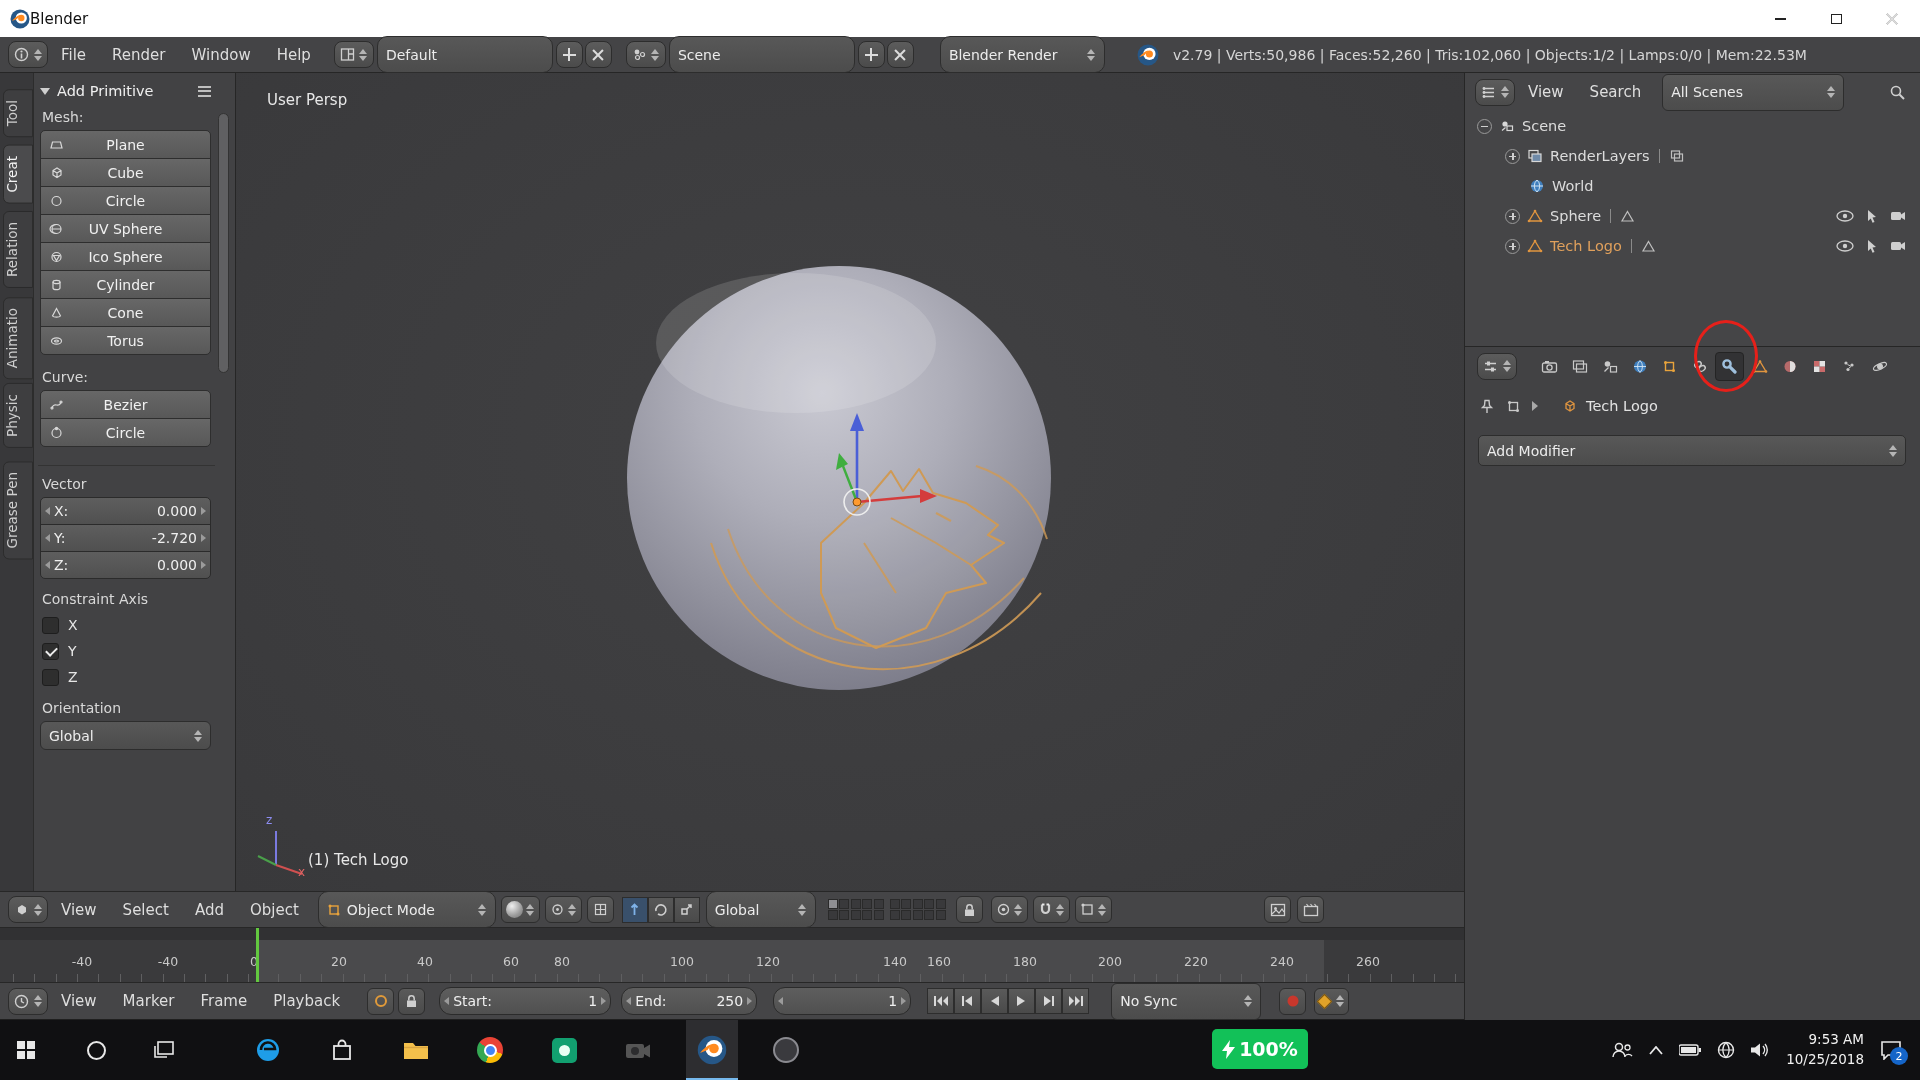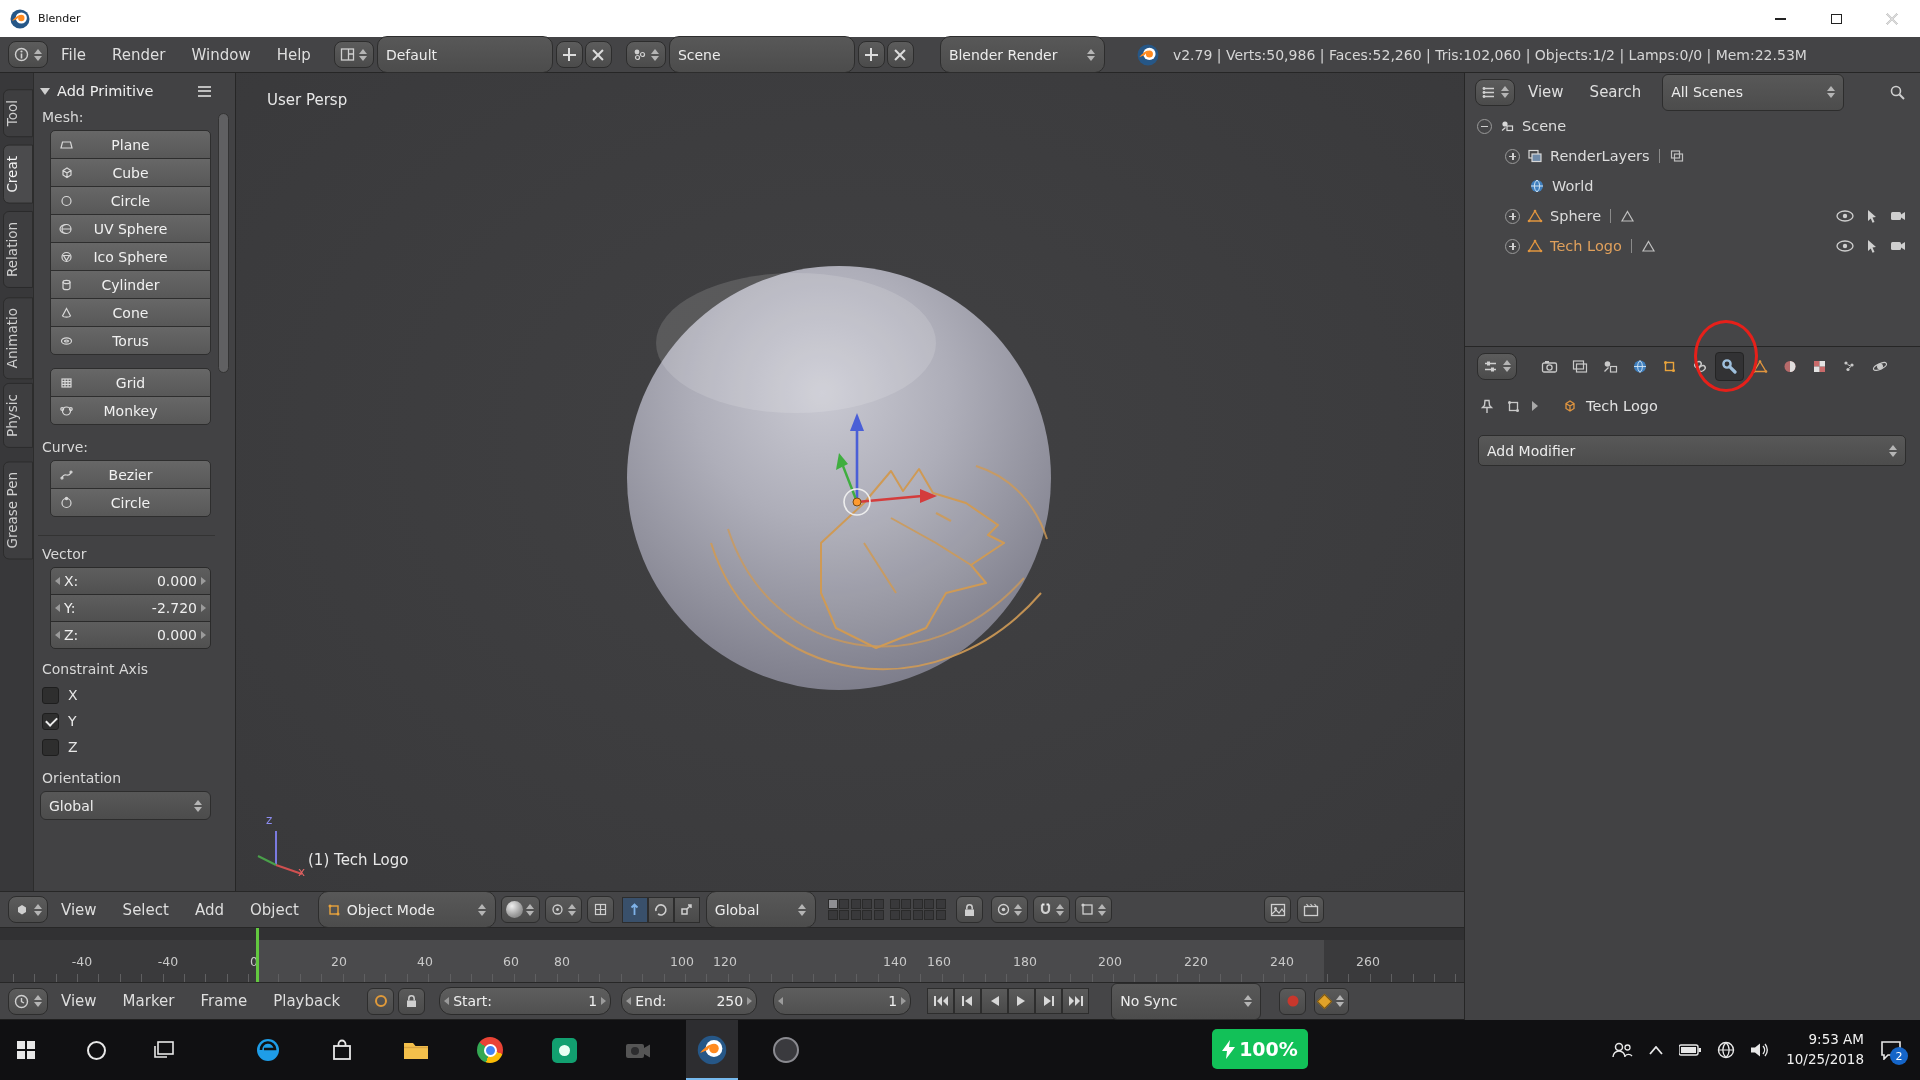--- a/index.html
+++ b/index.html
@@ -21,38 +21,38 @@
   .icbtn { height:27px; min-width:27px; background:linear-gradient(#5a5a5a,#4a4a4a); border:1px solid #2d2d2d; border-radius:6px; display:flex; align-items:center; justify-content:center; padding:0 4px; gap:3px; }
   .plus-glyph { position:relative; width:13px; height:13px; }
   .plus-glyph::before { content:""; position:absolute; left:0; right:0; top:5.5px; height:2px; background:#dcdcdc; }
   .plus-glyph::after { content:""; position:absolute; top:0; bottom:0; left:5.5px; width:2px; background:#dcdcdc; }
   .x-glyph { position:relative; width:12px; height:12px; }
   .x-glyph::before,.x-glyph::after { content:""; position:absolute; left:-1px; top:5px; width:14px; height:2px; background:#dcdcdc; }
   .x-glyph::before { transform:rotate(45deg); } .x-glyph::after { transform:rotate(-45deg); }
 
   
   #titlebar { top:0; left:0; width:1920px; height:37px; background:#ffffff; display:flex; align-items:center; color:#111; }
-  #titlebar .t { font-size:11px; margin-left:8px; }
+  #titlebar .t { font-size:15px; }
   .wbtn { width:56px; height:37px; display:flex; align-items:center; justify-content:center; }
 
   
   #infobar { top:37px; left:0; width:1920px; height:36px; background:#444446; border-bottom:1px solid #262626; display:flex; align-items:center; }
   #stats { font-size:14px; color:#d6d6d6; white-space:nowrap; margin-left:14px;text-align:center; }
 
   
   #tabsstrip { top:73px; left:0; width:34px; height:818px; background:#38383a; border-right:1px solid #2c2c2c; }
   .vtab { position:absolute; left:3px; width:30px; text-align:center; writing-mode:vertical-rl; transform:rotate(180deg); font-size:13.5px; color:#cfcfcf; padding:10px 0; background:#3e3e40; border:1px solid #2c2c2c; border-radius:0 6px 6px 0; }
   .vtab.active { background:#4b4b4d; color:#f2f2f2; }
   #toolshelf { top:73px; left:34px; width:202px; height:818px; background:#424244; border-right:1px solid #262626; padding:10px 24px 6px 6px; }
   .phead { display:flex; align-items:center; gap:7px; font-size:14.5px; color:#efefef; margin-bottom:10px; }
   .tri-d { border-left:5px solid transparent; border-right:5px solid transparent; border-top:7px solid #cfcfcf; }
   .burger { width:13px; height:11px; border-top:2px solid #bfbfbf; border-bottom:2px solid #bfbfbf; position:relative; margin-left:auto; }
   .burger::before { content:""; position:absolute; left:0; right:0; top:2.5px; height:2px; background:#bfbfbf; }
   .slabel { font-size:14px; color:#d8d8d8; margin:8px 0 5px 2px; }
-  .stack { display:flex; flex-direction:column;margin-left:10px; }
+  .stack { display:flex; flex-direction:column; }
   .stack > * { margin-top:-1px; }
   .stack > *:first-child { margin-top:0; border-radius:5px 5px 0 0; }
   .stack > *:last-child { border-radius:0 0 5px 5px; }
   .stack > *:only-child { border-radius:5px; }
   .tbtn { height:29px; background:linear-gradient(#676767,#585858); border:1px solid #2e2e2e; display:flex; align-items:center; padding:0 8px; font-size:14px; color:#f1f1f1; position:relative; }
   .tbtn .lbl { position:absolute; left:0; right:0; text-align:center; }
   .mi { width:15px; height:15px; z-index:1; }
   .mi svg { stroke:#d8d8d8; fill:none; stroke-width:1.2; }
   .slider { height:28px; background:linear-gradient(#5e5e5e,#505050); border:1px solid #2b2b2b; display:flex; align-items:center; padding:0 13px; font-size:14px; color:#efefef; position:relative; }
   .sar-l { position:absolute; left:4px; border-top:4px solid transparent; border-bottom:4px solid transparent; border-right:5px solid #9b9b9b; }
@@ -292,41 +292,20 @@
         <span class="lbl">Cone</span>
       </div>
     <div class="tbtn">
         <span class="mi">
           <svg width="15" height="15">
             <ellipse cx="7.5" cy="8" rx="5" ry="3.2"></ellipse>
             <ellipse cx="7.5" cy="8" rx="2" ry="1"></ellipse>
           </svg>
         </span>
         <span class="lbl">Torus</span>
-      </div>
-  </div>
-  <div class="stack" style="margin-top:13px">
-    <div class="tbtn">
-        <span class="mi">
-          <svg width="15" height="15">
-            <rect x="3" y="4" width="9" height="8"></rect>
-            <path d="M6 4 v8 M9 4 v8 M3 6.7 h9 M3 9.4 h9"></path>
-          </svg>
-        </span>
-        <span class="lbl">Grid</span>
-      </div>
-    <div class="tbtn">
-        <span class="mi">
-          <svg width="15" height="15">
-            <circle cx="7.5" cy="8" r="4"></circle>
-            <circle cx="3.2" cy="6" r="1.4"></circle>
-            <circle cx="11.8" cy="6" r="1.4"></circle>
-          </svg>
-        </span>
-        <span class="lbl">Monkey</span>
       </div>
   </div>
   <div class="slabel" style="margin-top:14px">Curve:</div>
   <div class="stack">
     <div class="tbtn">
         <span class="mi">
           <svg width="15" height="15">
             <path d="M3 11 C 5 4, 10 12, 12 5"></path>
             <circle cx="3" cy="11" r="1"></circle>
             <circle cx="12" cy="5" r="1"></circle>
@@ -577,21 +556,21 @@
   <div class="inrange"></div>
   <div class="ticks"></div>
   <span class="num" style="left:82px">-40</span>
   <span class="num" style="left:168px">-40</span>
   <span class="num" style="left:254px">0</span>
   <span class="num" style="left:339px">20</span>
   <span class="num" style="left:425px">40</span>
   <span class="num" style="left:511px">60</span>
   <span class="num" style="left:562px">80</span>
   <span class="num" style="left:682px">100</span>
-  <span class="num" style="left:725px">120</span>
+  <span class="num" style="left:768px">120</span>
   <span class="num" style="left:895px">140</span>
   <span class="num" style="left:939px">160</span>
   <span class="num" style="left:1025px">180</span>
   <span class="num" style="left:1110px">200</span>
   <span class="num" style="left:1196px">220</span>
   <span class="num" style="left:1282px">240</span>
   <span class="num" style="left:1368px">260</span>
   <div id="curframe"></div>
 </div>
 

